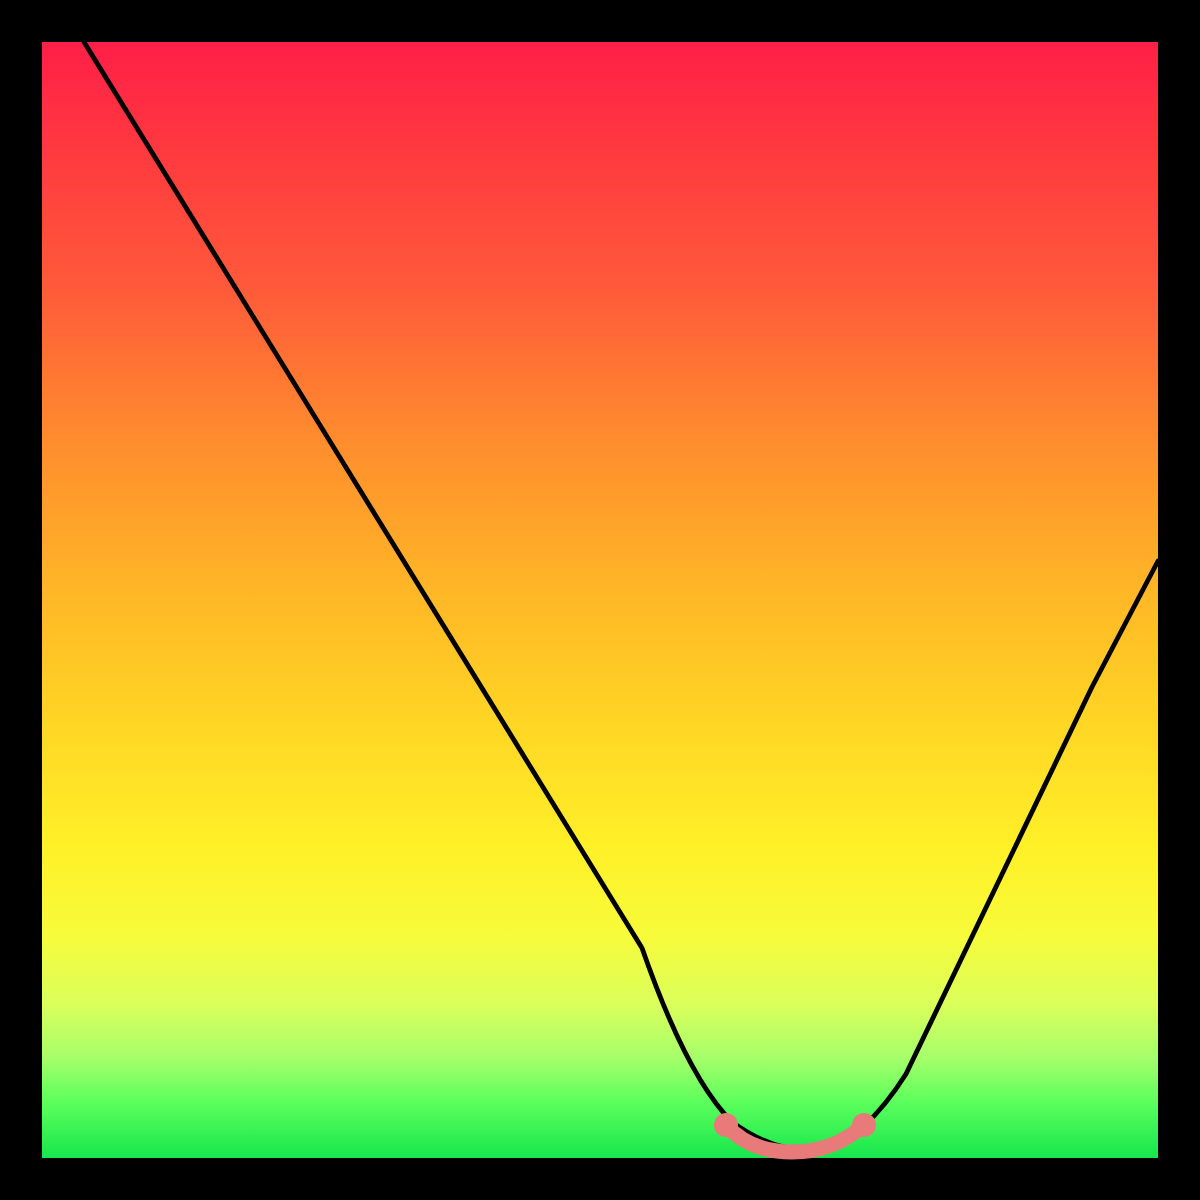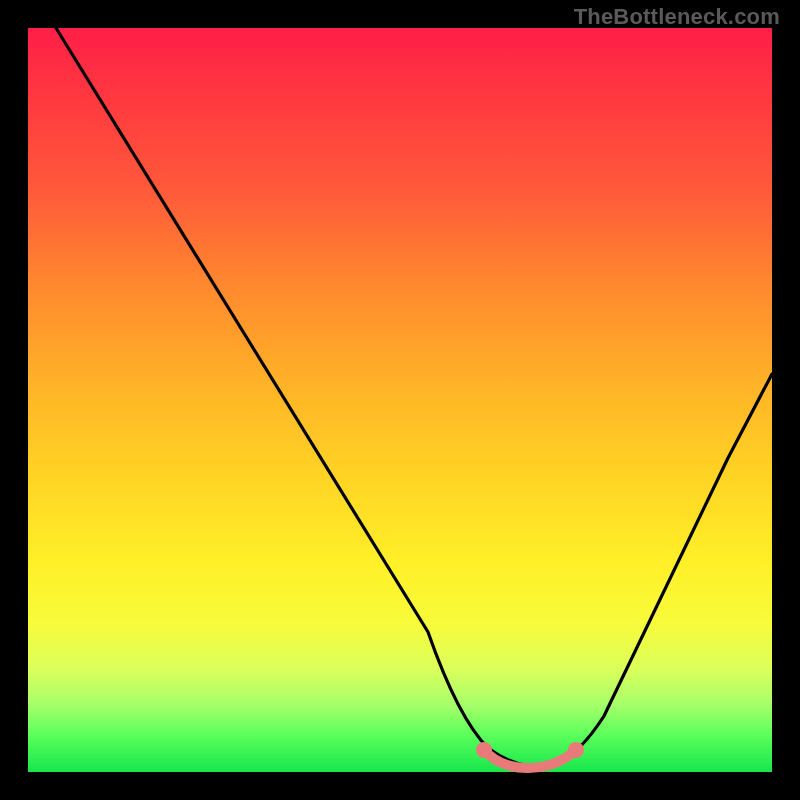--- a/index.html
+++ b/index.html
@@ -55,21 +55,20 @@
     top: 28px;
     width: 744px;
     height: 744px;
     overflow: visible;
   }
 </style>
 </head>
 <body>
 
 <div class="container">
-  <div class="watermark">TheBottleneck.com</div>
   <div class="plot"></div>
 
   <svg class="curve" viewBox="0 0 744 744">
 
     <path d="M 28 0
              L 400 604
              Q 430 690 460 720
              Q 490 742 520 738
              Q 548 732 576 688
              Q 640 556 700 430

